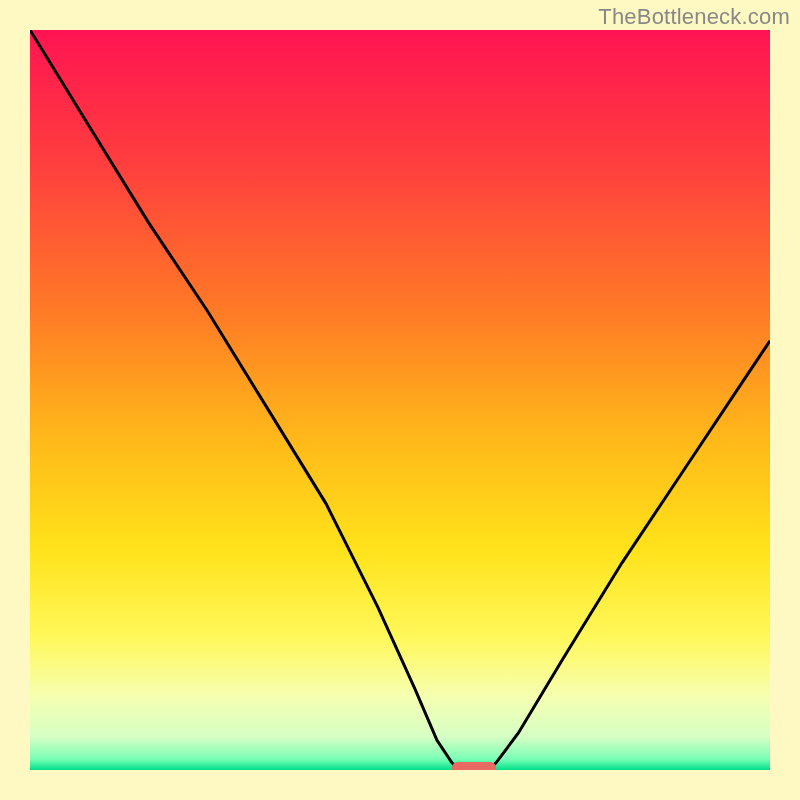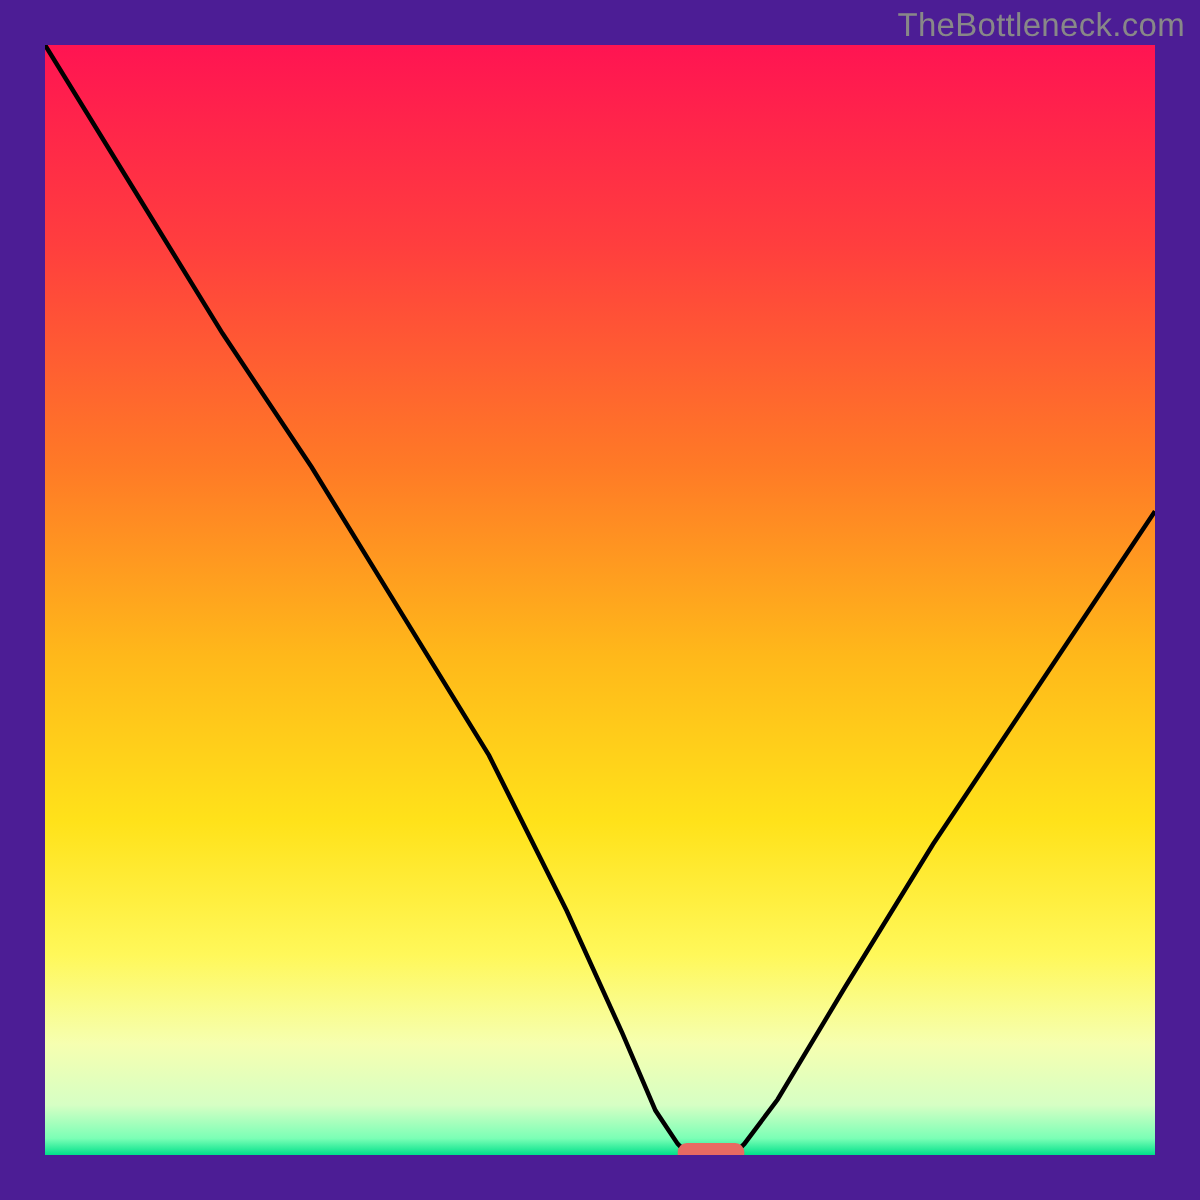--- a/index.html
+++ b/index.html
@@ -9,21 +9,21 @@
     height: 800px;
     background: #000;
     overflow: hidden;
     font-family: Arial, Helvetica, sans-serif;
   }
   .frame {
     position: absolute;
     top: 0; left: 0;
     width: 800px;
     height: 800px;
-    background: #4c1d95;
+    background: #fef9c3;
   }
   .plot-area {
     position: absolute;
     top: 30px;
     left: 30px;
     width: 740px;
     height: 740px;
     overflow: hidden;
   }
   .watermark {

